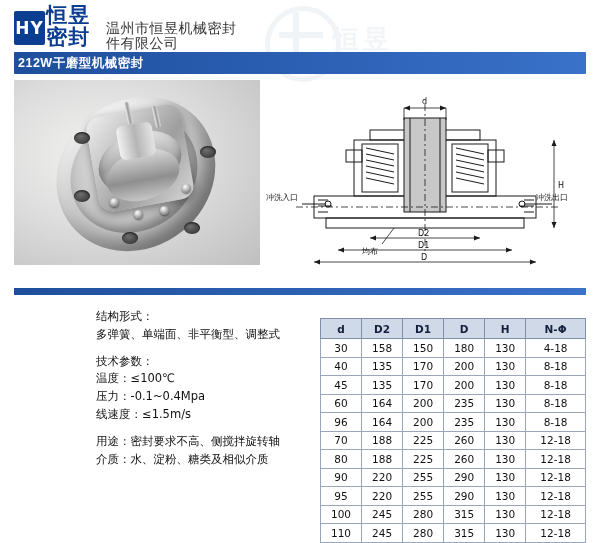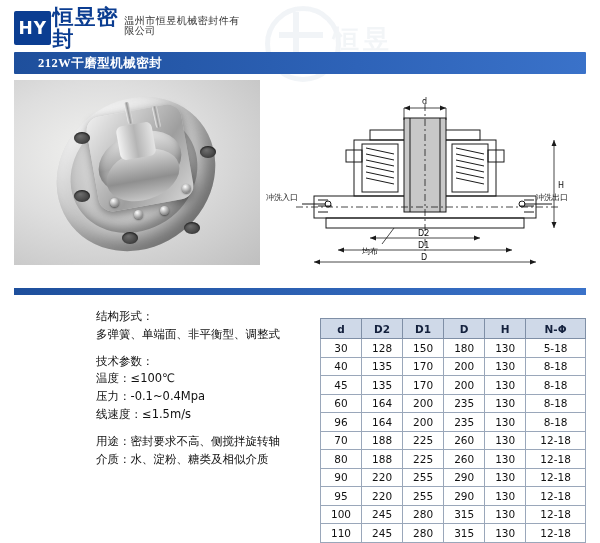--- a/index.html
+++ b/index.html
@@ -26,22 +26,22 @@
     font-family:"DejaVu Sans",sans-serif;
     font-size:17px;font-weight:bold;letter-spacing:1px;
     border-radius:2px;
   }
   .logo-cn{
     font-family:"DejaVu Sans",sans-serif;
     font-size:21px;font-weight:bold;color:#0b3d91;letter-spacing:1px;
   }
   .logo-text{display:flex;flex-direction:row;justify-content:center;line-height:1.05;}
   .logo-sub{
-    font-family:Liberation Serif, serif;
-    font-size:10px;color:#333;letter-spacing:.5px;margin-top:10px;
+    font-family:Liberation Mono, monospace;
+    font-size:14px;color:#333;letter-spacing:.5px;margin-top:18px;
   }
 
   
   .watermark{
     position:absolute;left:255px;top:4px;width:200px;height:80px;
     opacity:.28;pointer-events:none;
   }
   .wm-circle{
     position:absolute;left:10px;top:2px;
     width:66px;height:66px;border-radius:50%;
@@ -59,23 +59,23 @@
     font-size:26px;font-weight:bold;color:#d4dce6;letter-spacing:4px;
   }
 
   
   .title-bar{
     position:absolute;left:14px;top:52px;width:572px;height:22px;
     background:linear-gradient(90deg,#1e4f9c 0%, #2e63b8 60%, #3a72c9 100%);
     border-radius:1px;
   }
   .title-bar .title-text{
-    position:absolute;left:24px;top:3px;
+    position:absolute;left:4px;top:3px;
     color:#ffffff;font-size:12.5px;font-weight:bold;
-    font-family:Liberation Serif, serif;letter-spacing:.5px;
+    font-family:Liberation Sans, sans-serif;letter-spacing:.5px;
   }
 
   
   .photo{
     position:absolute;left:14px;top:80px;width:246px;height:185px;
     background:radial-gradient(ellipse at 35% 40%, #f2f2f0 0%, #dedede 45%, #bfbfbf 100%);
     overflow:hidden;
   }
   .ph-flange{
     position:absolute;left:42px;top:18px;width:160px;height:152px;border-radius:50%;
@@ -320,25 +320,25 @@
           <th>D2</th>
           <th>D1</th>
           <th>D</th>
           <th>H</th>
           <th>N-Φ</th>
         </tr>
       </thead>
       <tbody>
           <tr>
             <td>30</td>
-            <td>128</td>
+            <td>158</td>
             <td>150</td>
             <td>180</td>
             <td>130</td>
-            <td>5-18</td>
+            <td>4-18</td>
           </tr>
           <tr>
             <td>40</td>
             <td>135</td>
             <td>170</td>
             <td>200</td>
             <td>130</td>
             <td>8-18</td>
           </tr>
           <tr>

